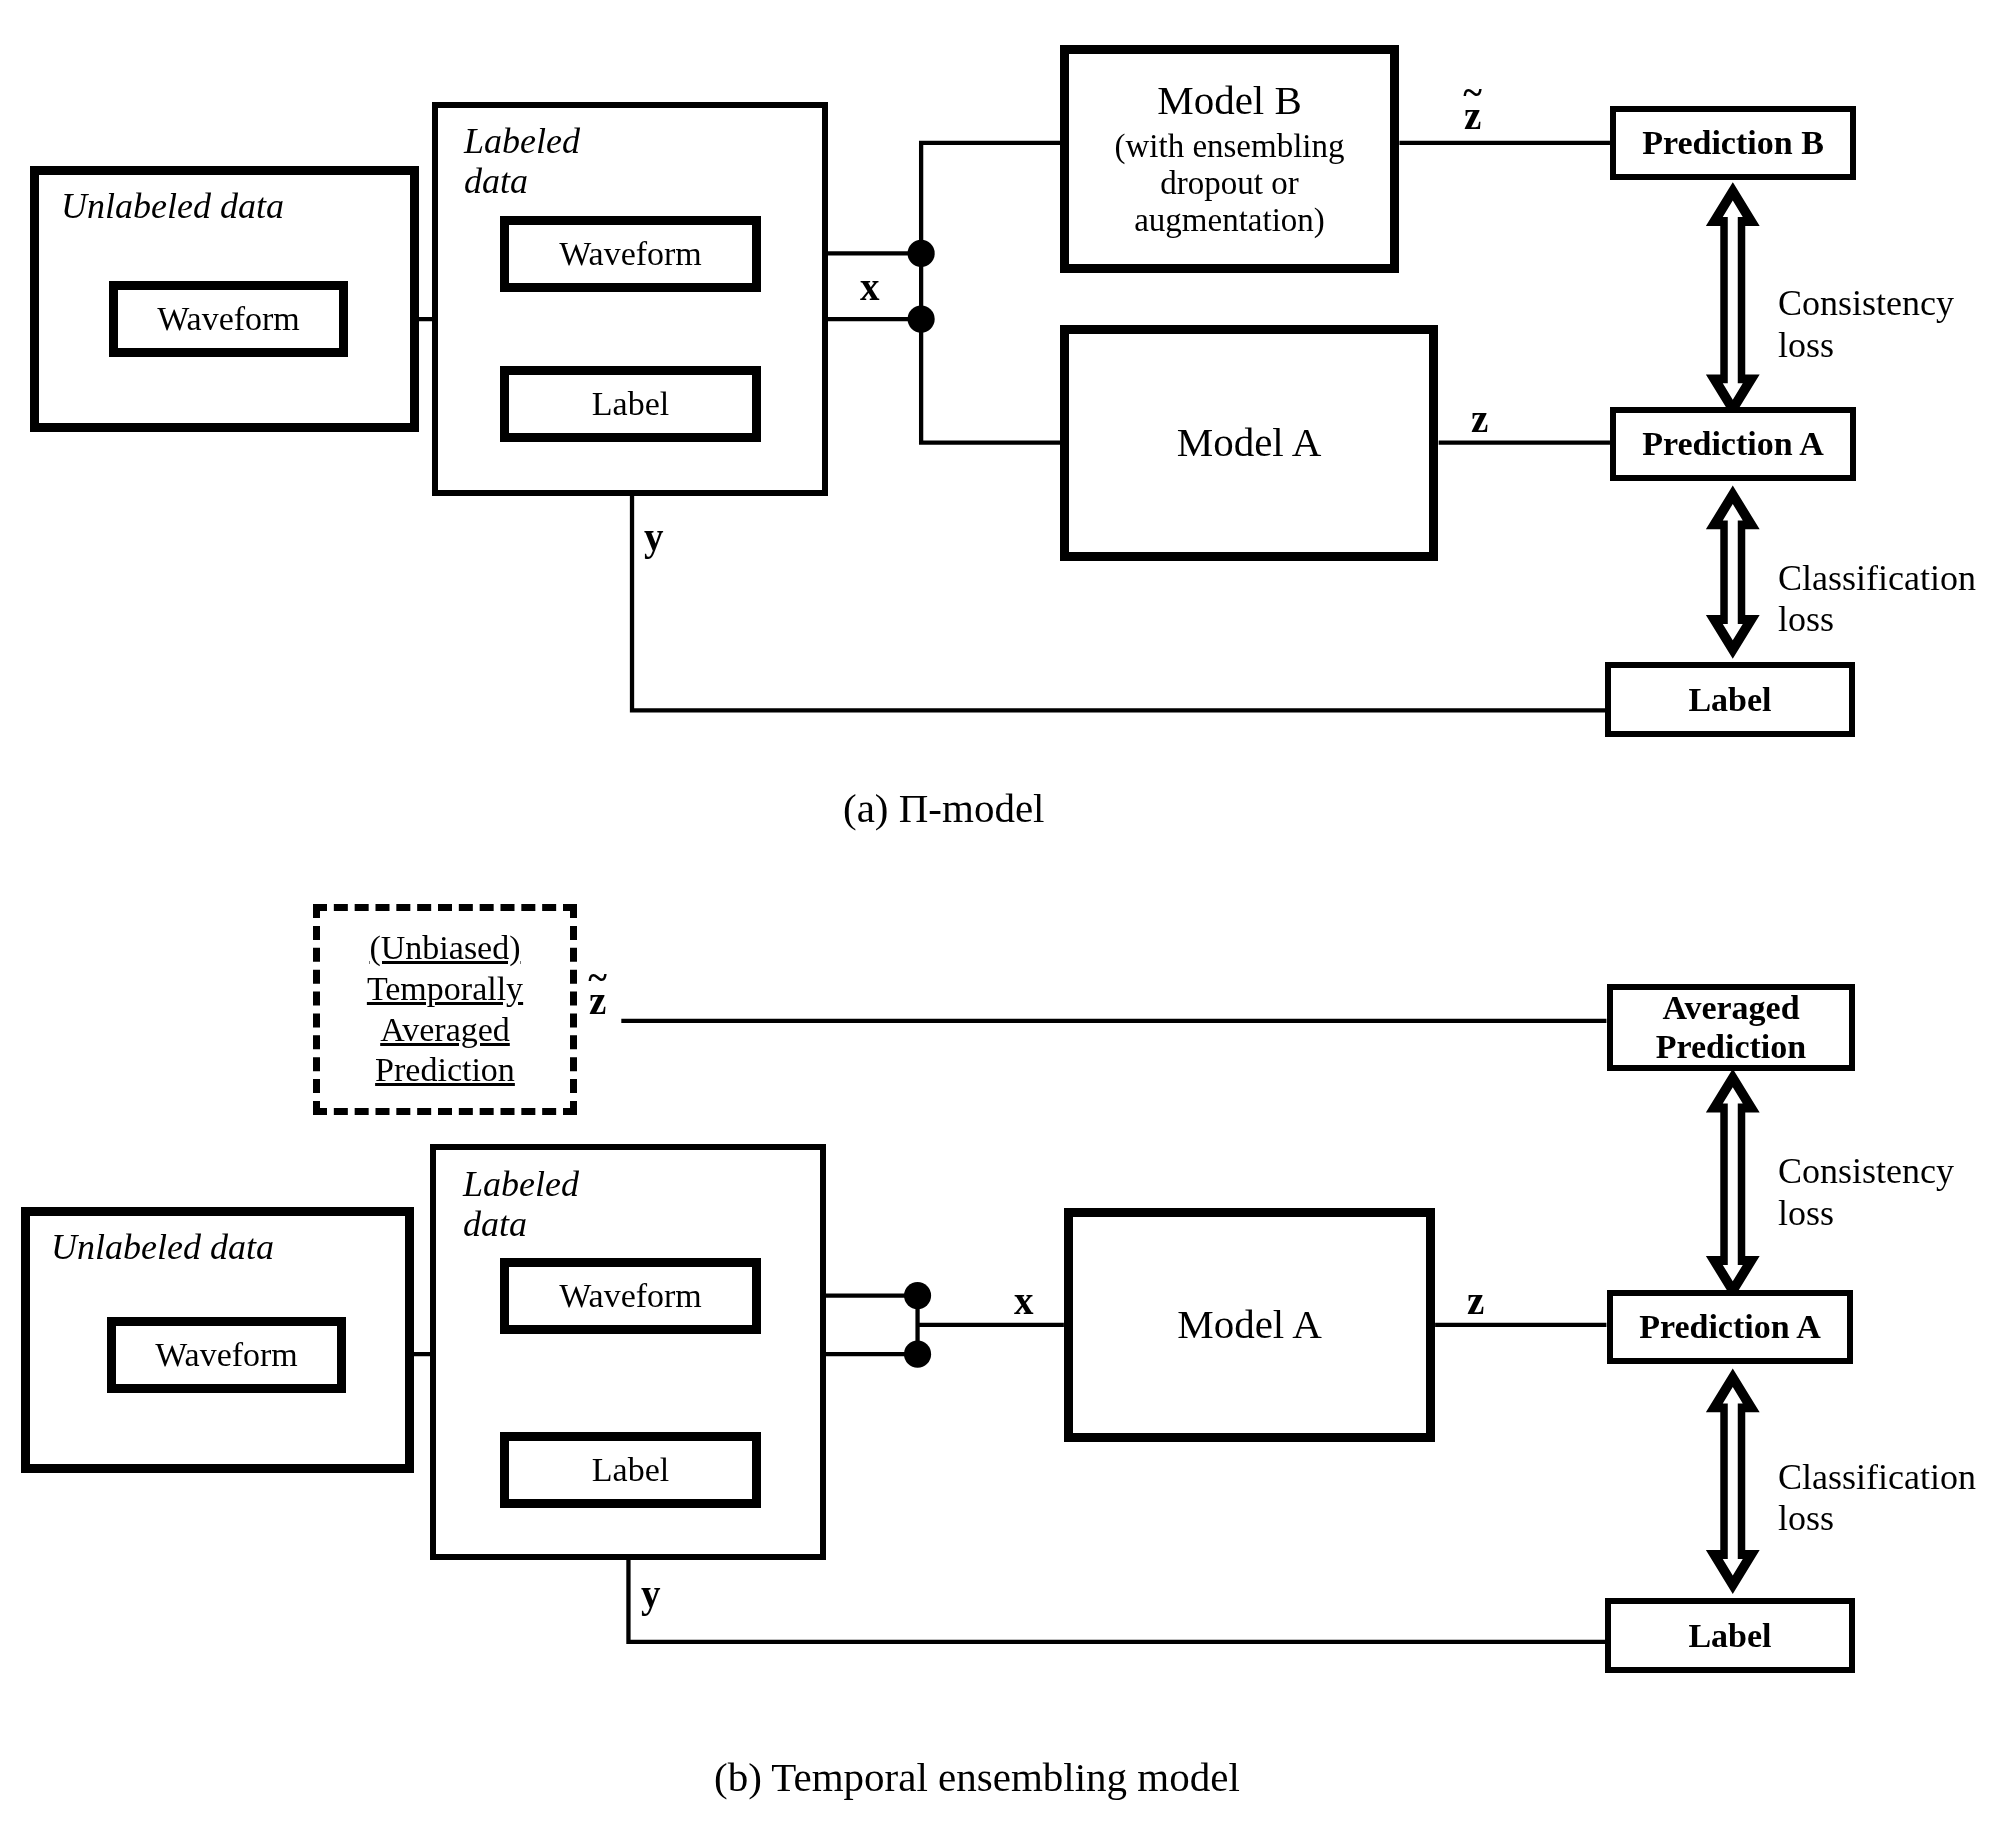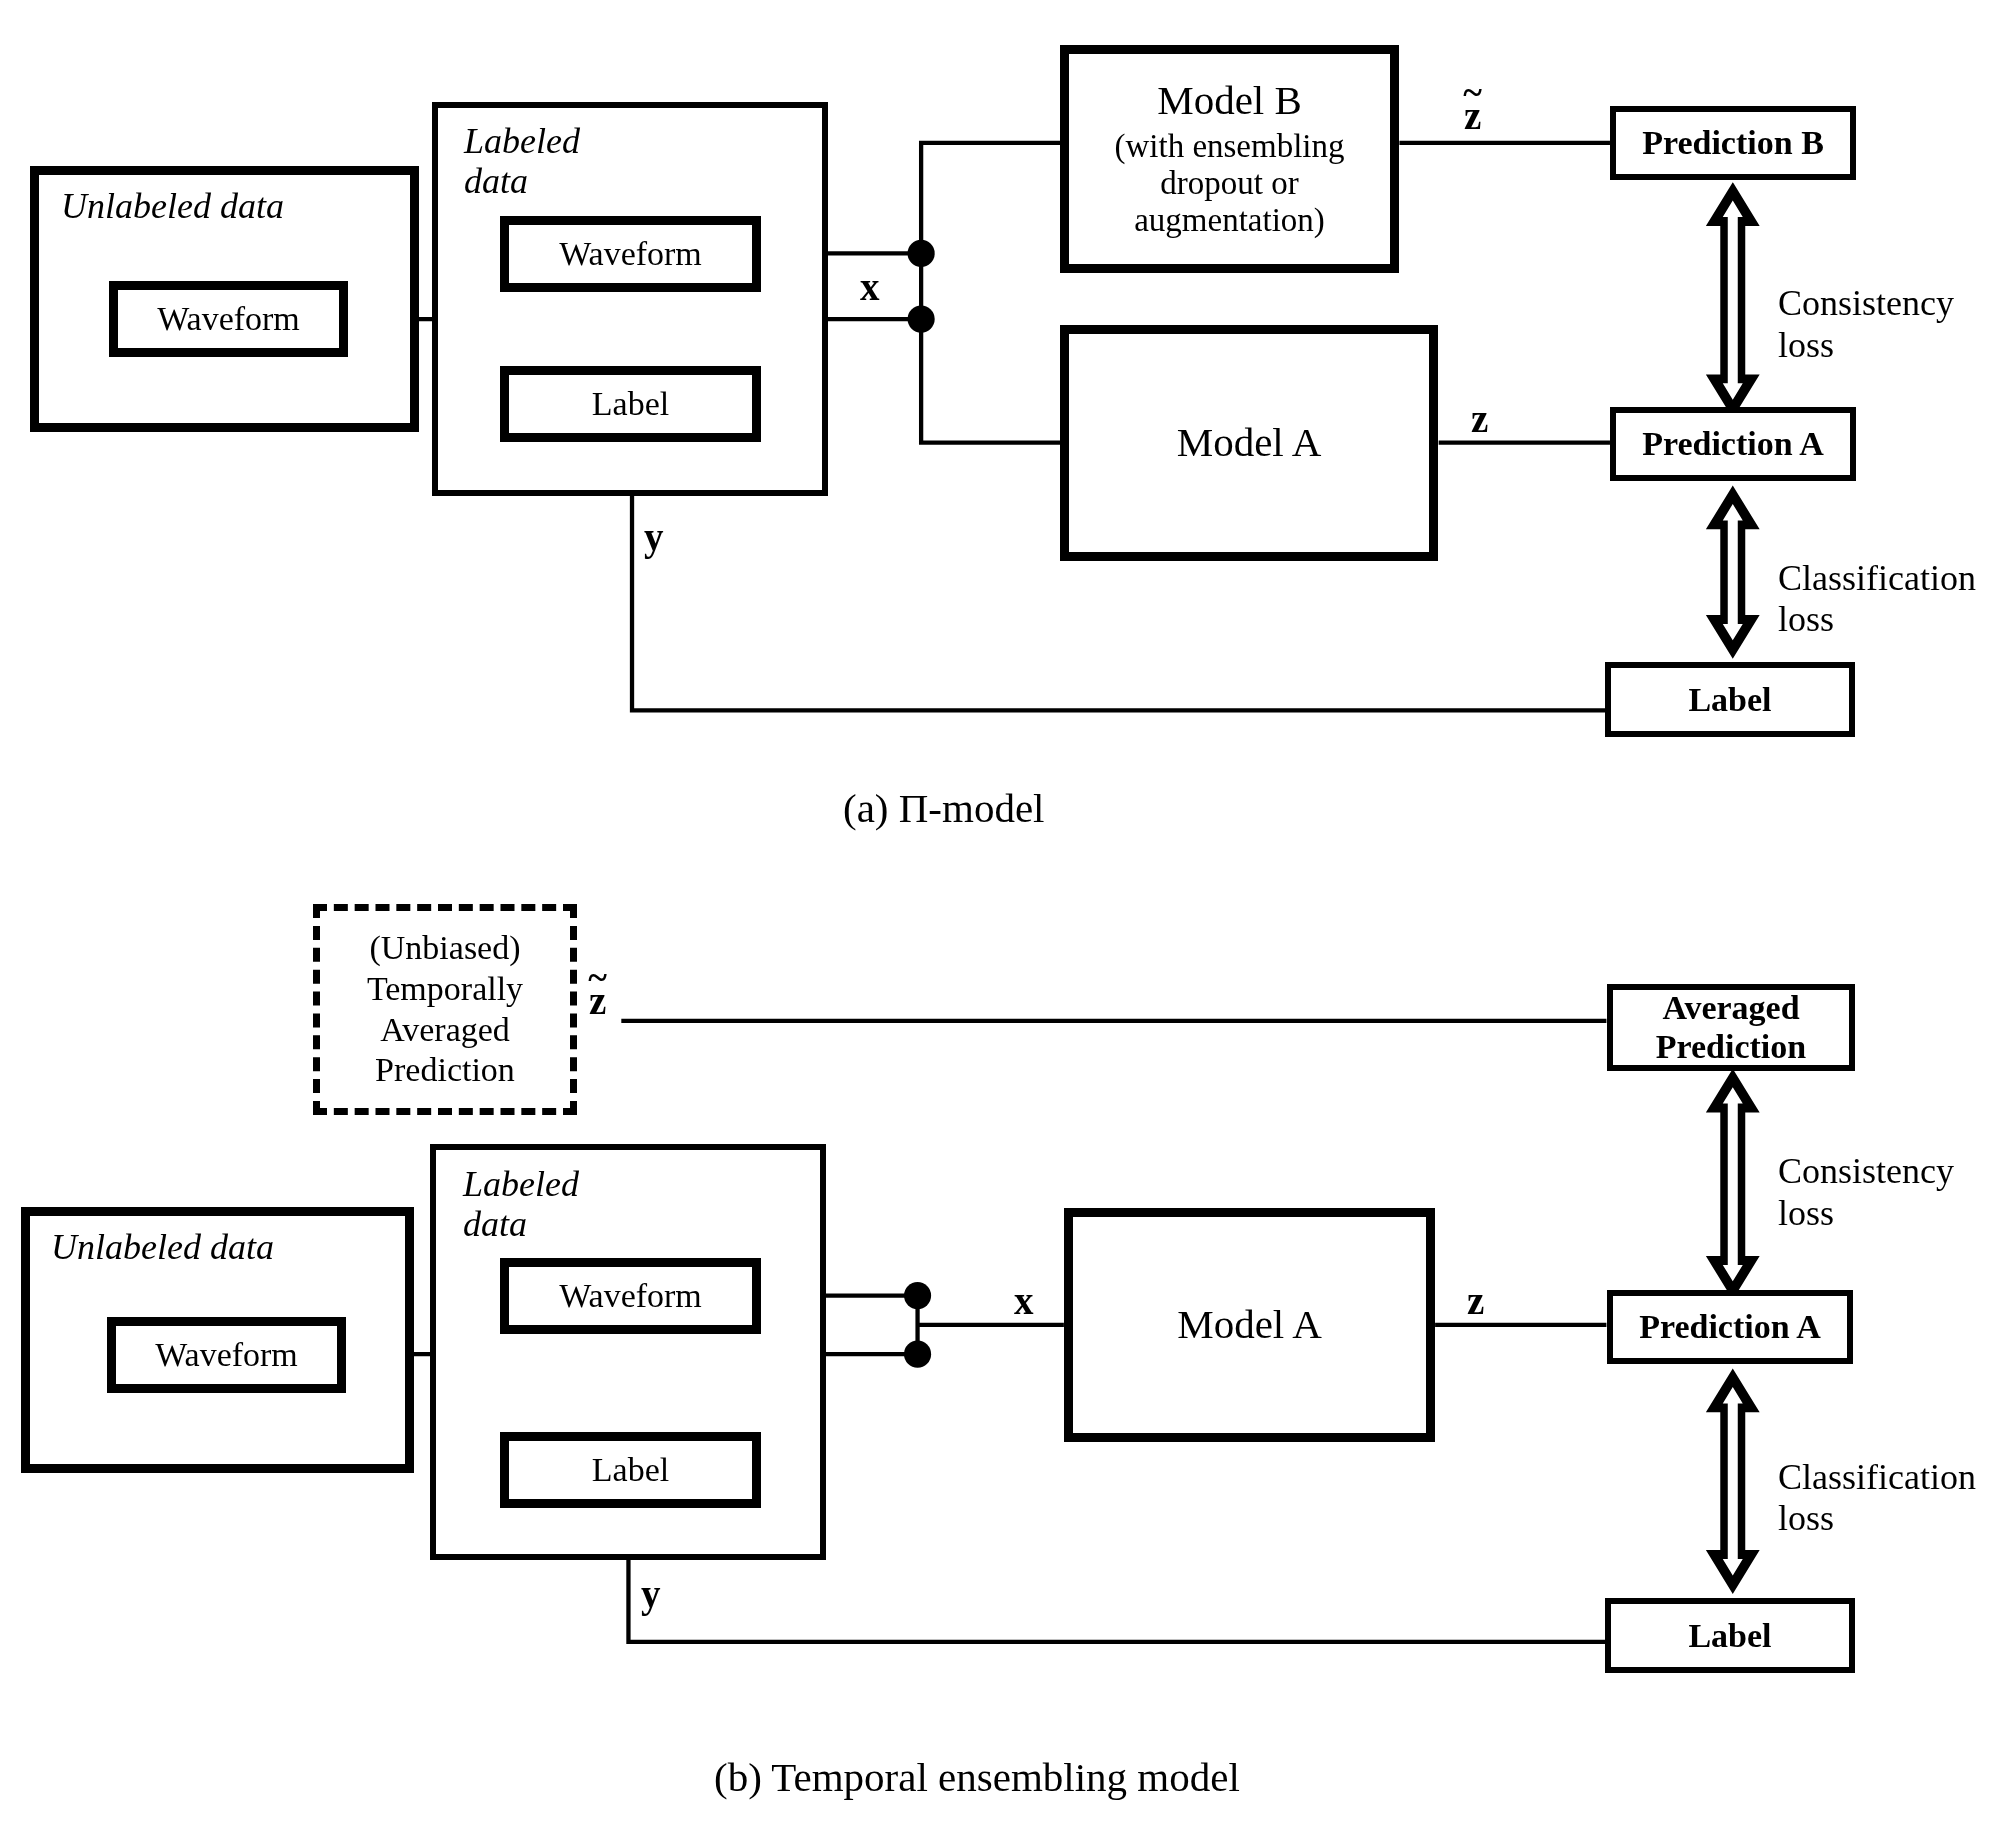--- a/index.html
+++ b/index.html
@@ -181,21 +181,21 @@
   <div class="box med t48" style="left:1610px; top:407px; width:246px; height:74px;">Prediction A</div>
 
   <div class="box med t48" style="left:1605px; top:662px; width:250px; height:75px;">Label</div>
 
   <div class="flt t50" style="left:1778px; top:282px;">Consistency loss</div>
   <div class="flt t50" style="left:1778px; top:558px; line-height:1.14;">Classification
 loss</div>
 
   <div class="caption t58" style="left:843px; top:784px; width:428px;">(a) Π-model</div>
 
-  <div class="box dashed t48" style="left:313px; top:904px; width:264px; height:211px; white-space:pre-line; line-height:1.2;">(Unbiased)
+  <div class="box dashed t48" style="left:313px; top:904px; width:264px; height:211px; white-space:pre-line; line-height:1.2;text-decoration:underline;">(Unbiased)
 Temporally
 Averaged
 Prediction</div>
 
   <div class="sym t54" style="left:589px; top:978px;">
     <span class="tilde-wrap"><span class="tld">~</span><span>z</span></span>
   </div>
 
   <div class="box med t48" style="left:1607px; top:984px; width:248px; height:87px; white-space:pre-line; line-height:1.14;">Averaged
 Prediction</div>

